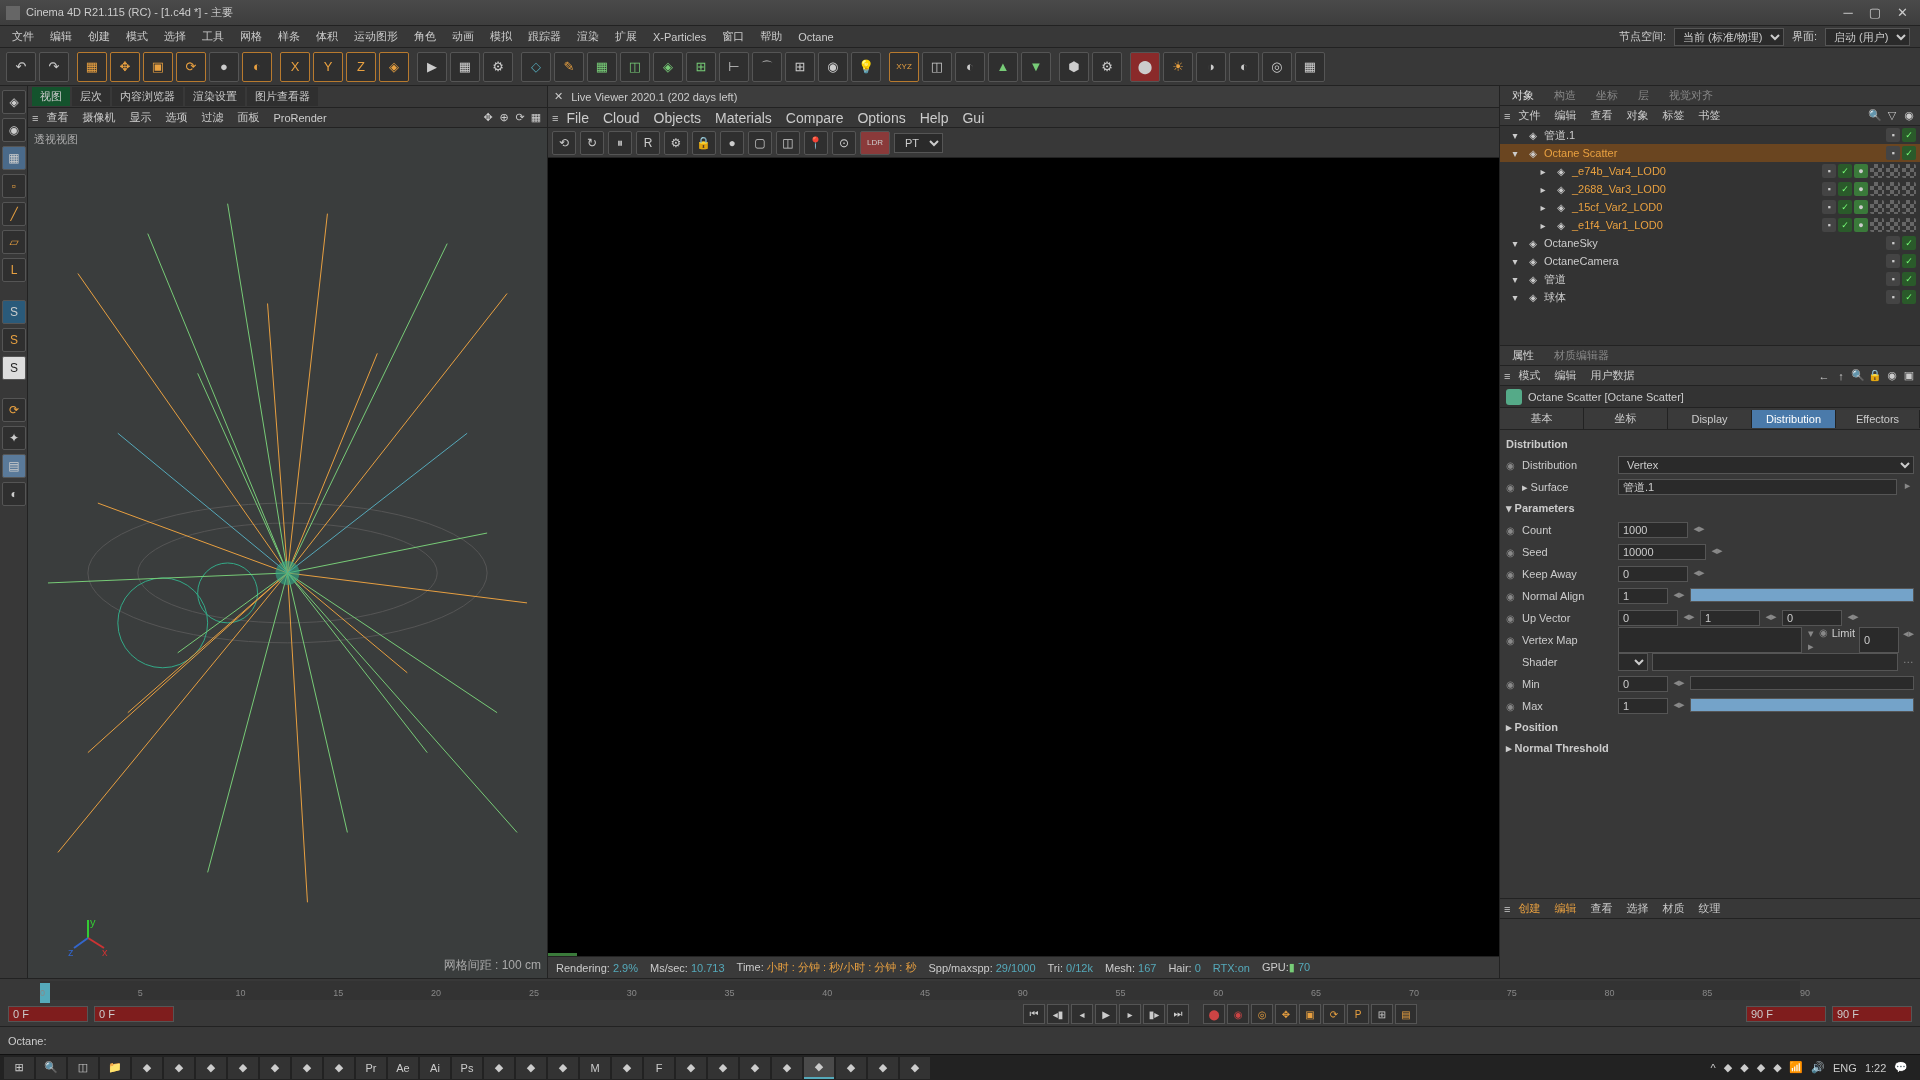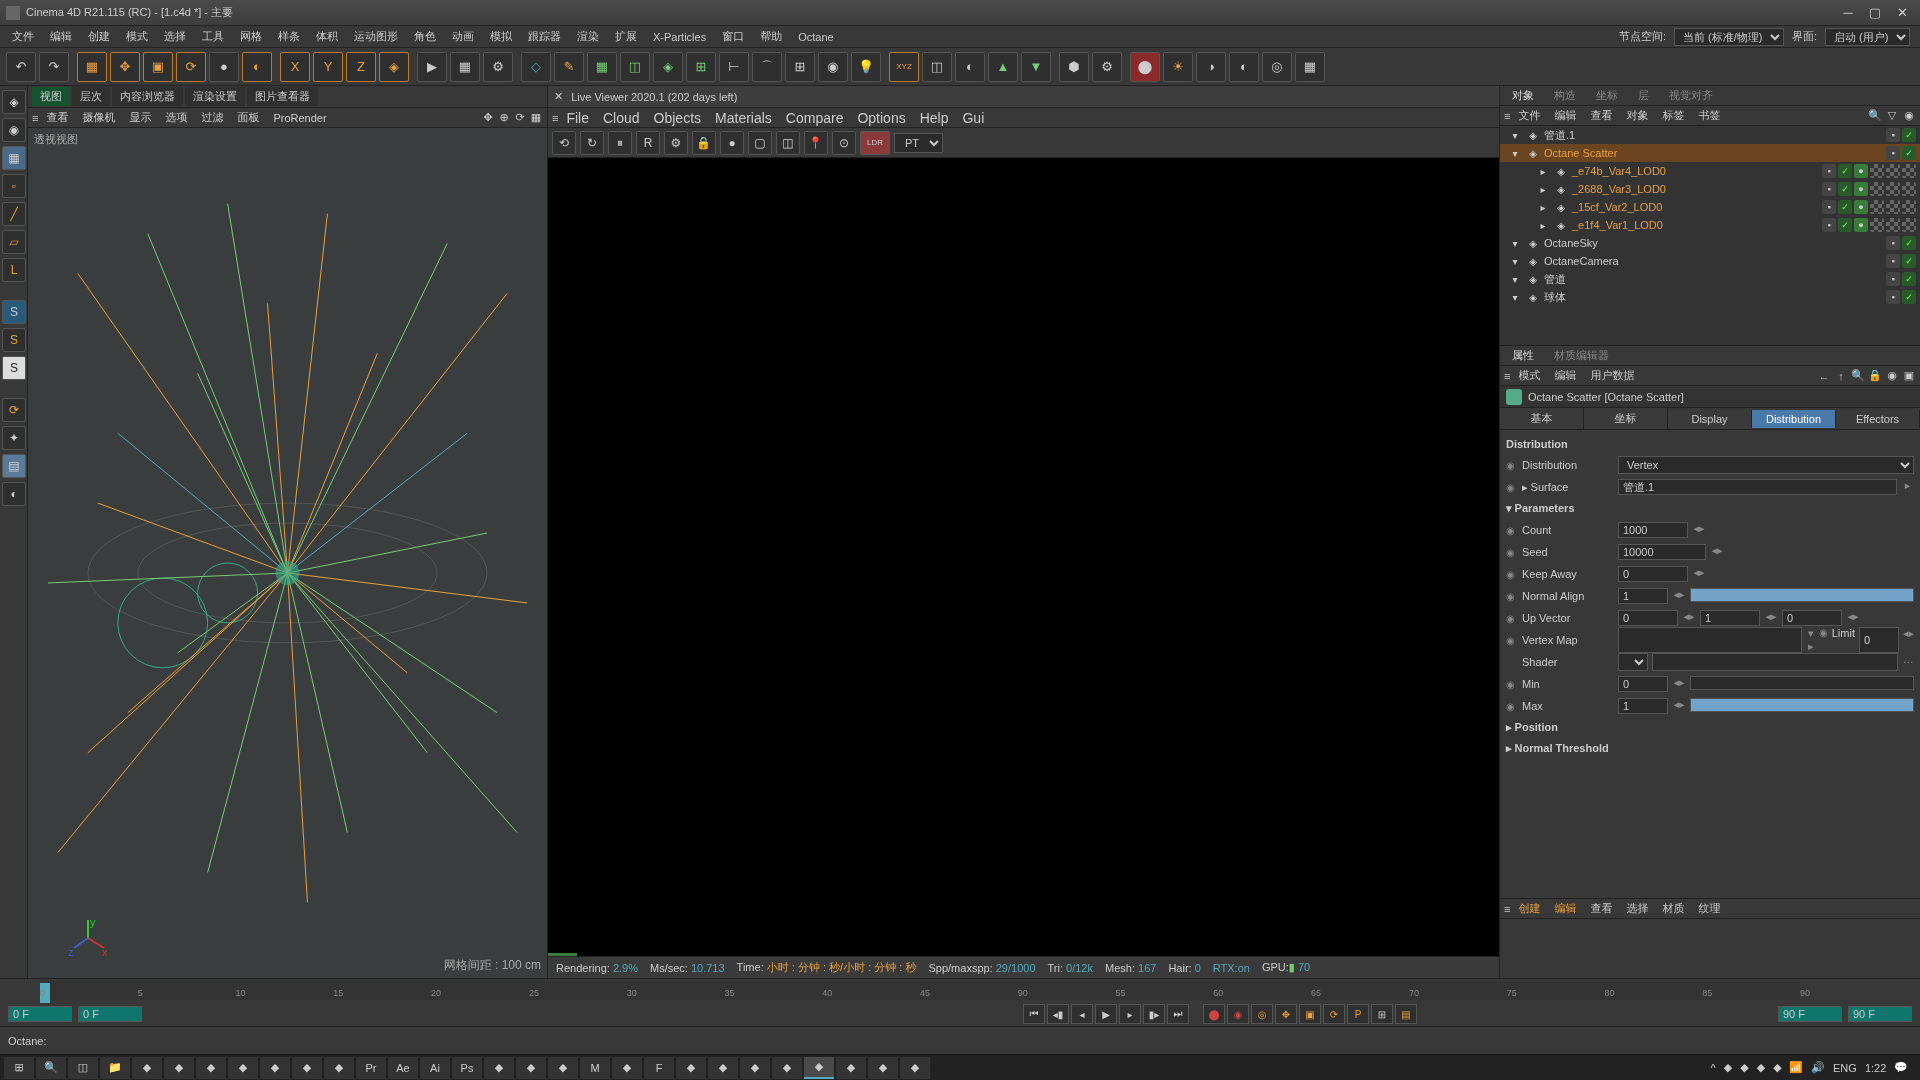--- a/index.html
+++ b/index.html
@@ -91,21 +91,21 @@
 .mat-menu .mi.orange{color:#e8a040}
 .mat-body{flex:1;display:flex;padding:4px;gap:6px}
 .mat-item{width:48px;display:flex;flex-direction:column;align-items:center;gap:2px;cursor:pointer}
 .mat-ball{width:40px;height:40px;border-radius:50%;background:radial-gradient(circle at 30% 30%,#ddd,#555)}
 .mat-item .name{font-size:9px;white-space:nowrap;overflow:hidden;text-overflow:ellipsis;width:100%;text-align:center}
 .timeline{height:48px;background:#383838;border-top:1px solid #222;display:flex;flex-direction:column}
 .tl-ruler{flex:1;position:relative;background:#333;margin:2px 120px 2px 40px}
 .tl-ruler .tick{position:absolute;bottom:2px;font-size:9px;color:#888}
 .tl-scrubber{position:absolute;top:2px;width:10px;height:20px;background:#5ab;cursor:pointer}
 .tl-ctrl{height:24px;display:flex;align-items:center;padding:0 8px;gap:6px}
-.tl-ctrl input{background:#0f766e;border:1px solid #555;color:#ccc;font-size:11px;padding:1px 4px;width:64px}
+.tl-ctrl input{background:#7f1d1d;border:1px solid #555;color:#ccc;font-size:11px;padding:1px 4px;width:80px}
 .tl-ctrl .play{display:flex;gap:2px;margin-left:auto;margin-right:auto}
 .tl-ctrl .pb{width:22px;height:20px;background:#2f2f2f;border:1px solid #555;cursor:pointer;display:flex;align-items:center;justify-content:center;font-size:10px}
 .statusbar{height:28px;background:#383838;border-top:1px solid #222;display:flex;align-items:center;padding:0 8px}
 .taskbar{height:26px;background:#222;border-top:1px solid #111;display:flex;align-items:center;padding:0 4px;gap:2px}
 .task{width:30px;height:22px;background:#333;cursor:pointer;display:flex;align-items:center;justify-content:center;font-size:11px}
 .task.active{background:#4a4a4a;border-bottom:2px solid #5ab}
 .tray{margin-left:auto;display:flex;align-items:center;gap:8px;padding-right:8px;font-size:11px}
 .progress-bar{position:absolute;bottom:0;left:0;height:3px;background:#3a7a3a;width:3%}
 </style>
 </head>

